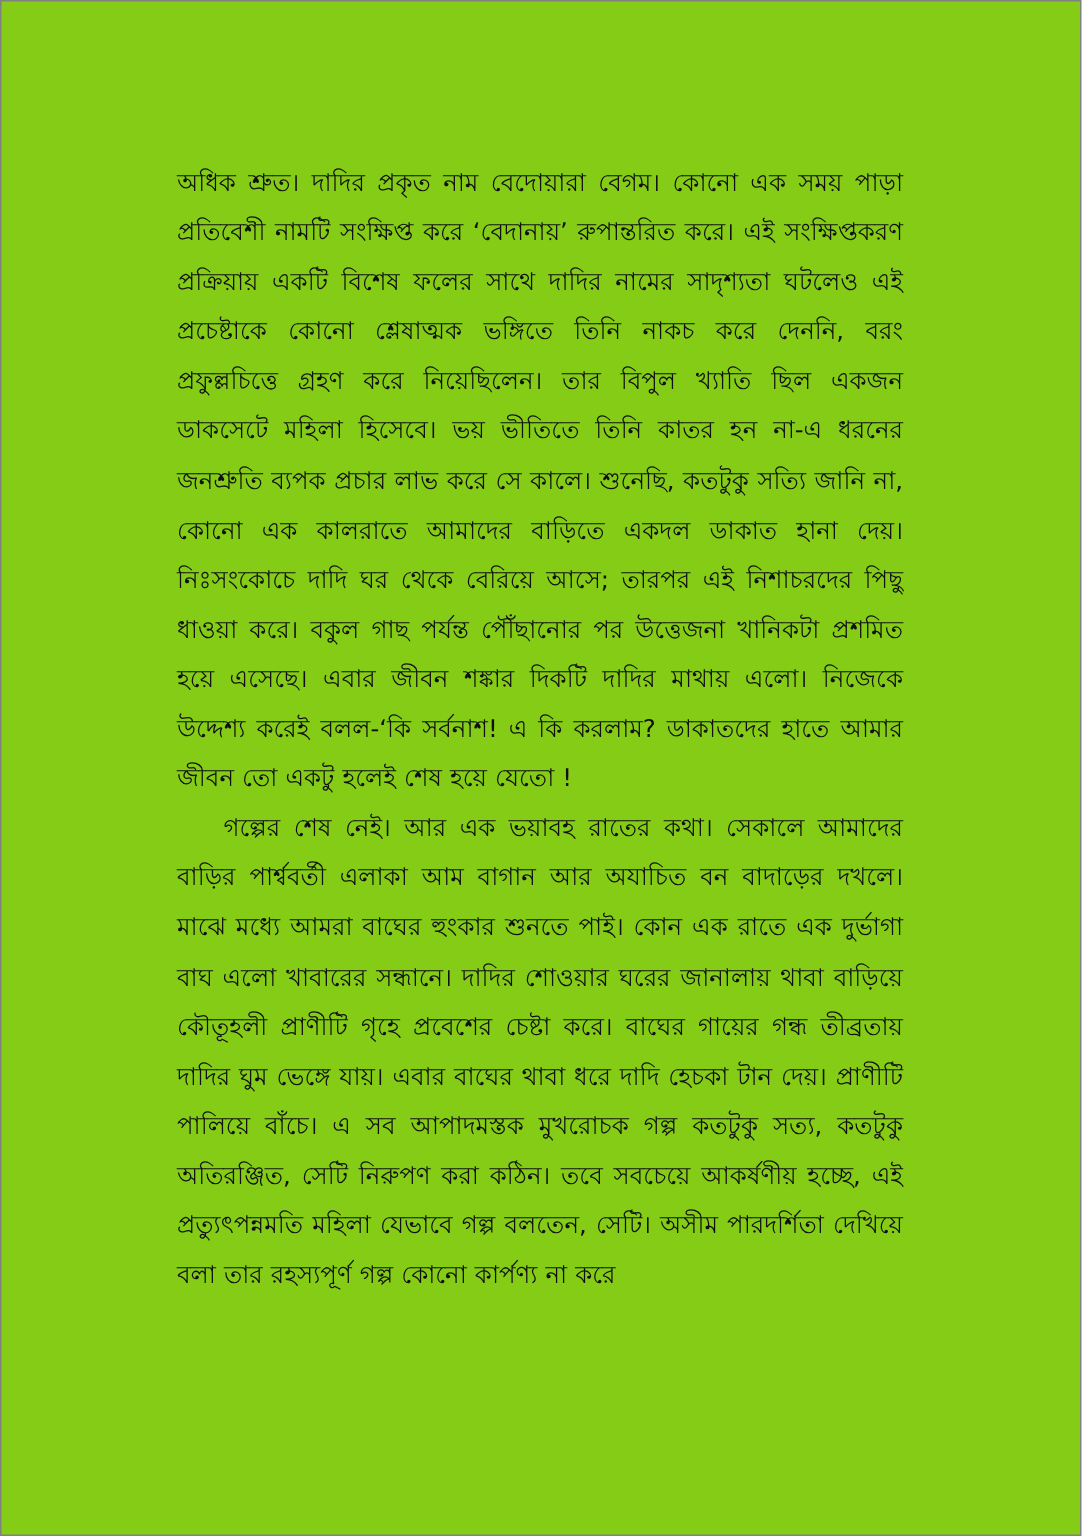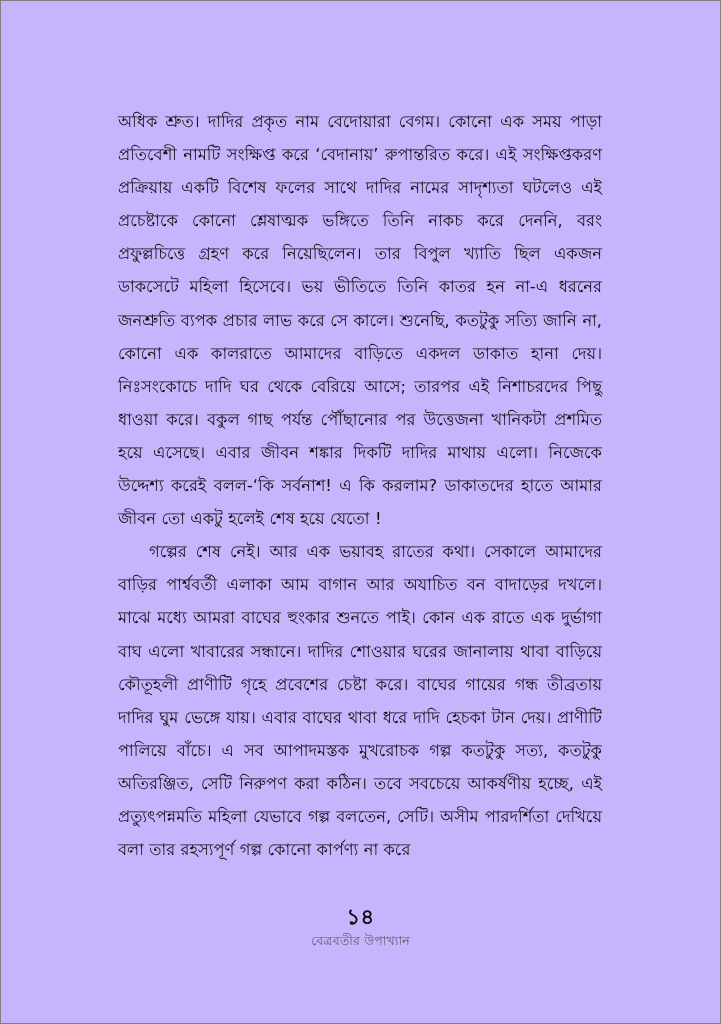--- a/index.html
+++ b/index.html
@@ -8,21 +8,21 @@
     background: #ffffff;
   }
   body {
     font-family: "Liberation Serif", "DejaVu Serif", serif;
   }
   .page {
     position: relative;
     width: 721px;
     height: 1024px;
     box-sizing: border-box;
-    background: #c4b5fd;
+    background: #84cc16;
     border: 1px solid #808080;
     overflow: hidden;
     padding-left: 20px;
   }
   .text-block {
     position: absolute;
     left: 117px;
     top: 104px;
     width: 484px;
   }
@@ -68,18 +68,14 @@
 </head>
 <body>
 
 <div class="page">
 
   <div class="text-block">
     <p class="para">অধিক শ্রুত। দাদির প্রকৃত নাম বেদোয়ারা বেগম। কোনো এক সময় পাড়া প্রতিবেশী নামটি সংক্ষিপ্ত করে ‘বেদানায়’ রুপান্তরিত করে। এই সংক্ষিপ্তকরণ প্রক্রিয়ায় একটি বিশেষ ফলের সাথে দাদির নামের সাদৃশ্যতা ঘটলেও এই প্রচেষ্টাকে কোনো শ্লেষাত্মক ভঙ্গিতে তিনি নাকচ করে দেননি, বরং প্রফুল্লচিত্তে গ্রহণ করে নিয়েছিলেন। তার বিপুল খ্যাতি ছিল একজন ডাকসেটে মহিলা হিসেবে। ভয় ভীতিতে তিনি কাতর হন না-এ ধরনের জনশ্রুতি ব্যপক প্রচার লাভ করে সে কালে। শুনেছি, কতটুকু সত্যি জানি না, কোনো এক কালরাতে আমাদের বাড়িতে একদল ডাকাত হানা দেয়। নিঃসংকোচে দাদি ঘর থেকে বেরিয়ে আসে; তারপর এই নিশাচরদের পিছু ধাওয়া করে। বকুল গাছ পর্যন্ত পৌঁছানোর পর উত্তেজনা খানিকটা প্রশমিত হয়ে এসেছে। এবার জীবন শঙ্কার দিকটি দাদির মাথায় এলো। নিজেকে উদ্দেশ্য করেই বলল-‘কি সর্বনাশ! এ কি করলাম? ডাকাতদের হাতে আমার জীবন তো একটু হলেই শেষ হয়ে যেতো !</p>
     <p class="para indent">গল্পের শেষ নেই। আর এক ভয়াবহ রাতের কথা। সেকালে আমাদের বাড়ির পার্শ্ববর্তী এলাকা আম বাগান আর অযাচিত বন বাদাড়ের দখলে। মাঝে মধ্যে আমরা বাঘের হুংকার শুনতে পাই। কোন এক রাতে এক দুর্ভাগা বাঘ এলো খাবারের সন্ধানে। দাদির শোওয়ার ঘরের জানালায় থাবা বাড়িয়ে কৌতূহলী প্রাণীটি গৃহে প্রবেশের চেষ্টা করে। বাঘের গায়ের গন্ধ তীব্রতায় দাদির ঘুম ভেঙ্গে যায়। এবার বাঘের থাবা ধরে দাদি হেচকা টান দেয়। প্রাণীটি পালিয়ে বাঁচে। এ সব আপাদমস্তক মুখরোচক গল্প কতটুকু সত্য, কতটুকু অতিরঞ্জিত, সেটি নিরুপণ করা কঠিন। তবে সবচেয়ে আকর্ষণীয় হচ্ছে, এই প্রত্যুৎপন্নমতি মহিলা যেভাবে গল্প বলতেন, সেটি। অসীম পারদর্শিতা দেখিয়ে বলা তার রহস্যপূর্ণ গল্প কোনো কার্পণ্য না করে</p>
   </div>
 
-  <div class="footer">
-    <div class="page-number">১৪</div>
-    <div class="footer-title">বেত্রবতীর উপাখ্যান</div>
-  </div>
 
 </div>
 
 </body></html>

